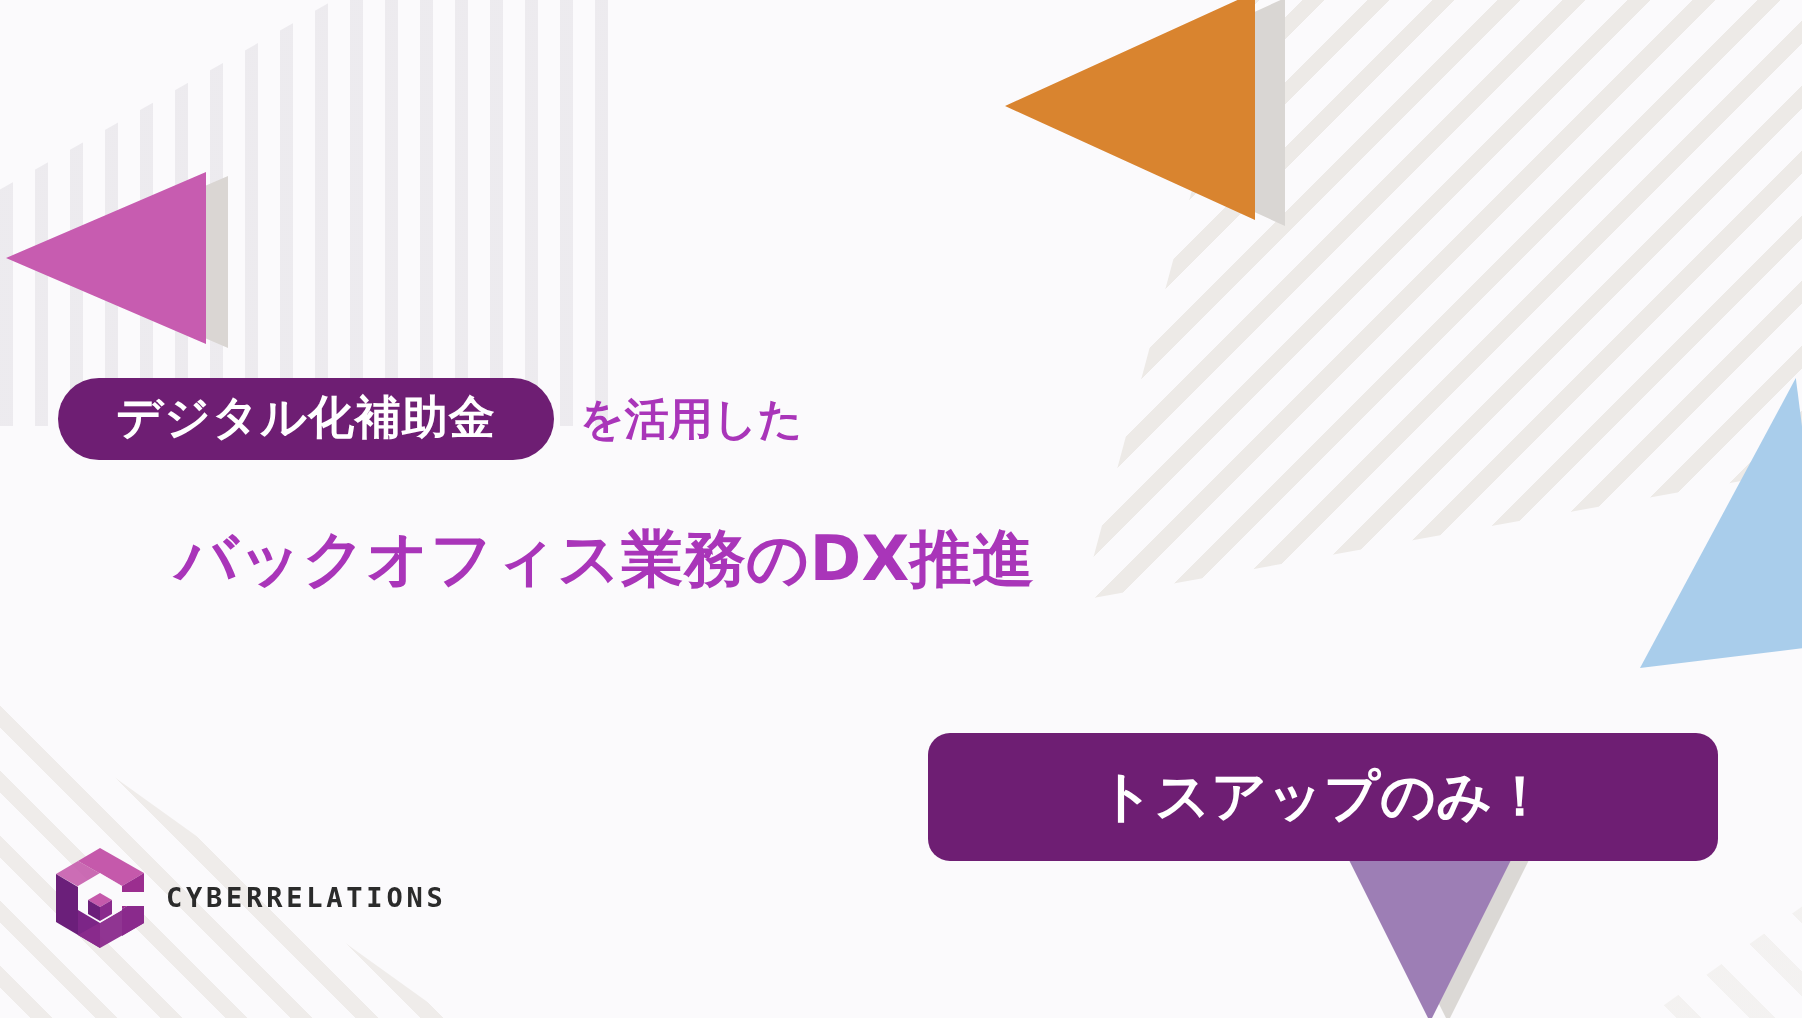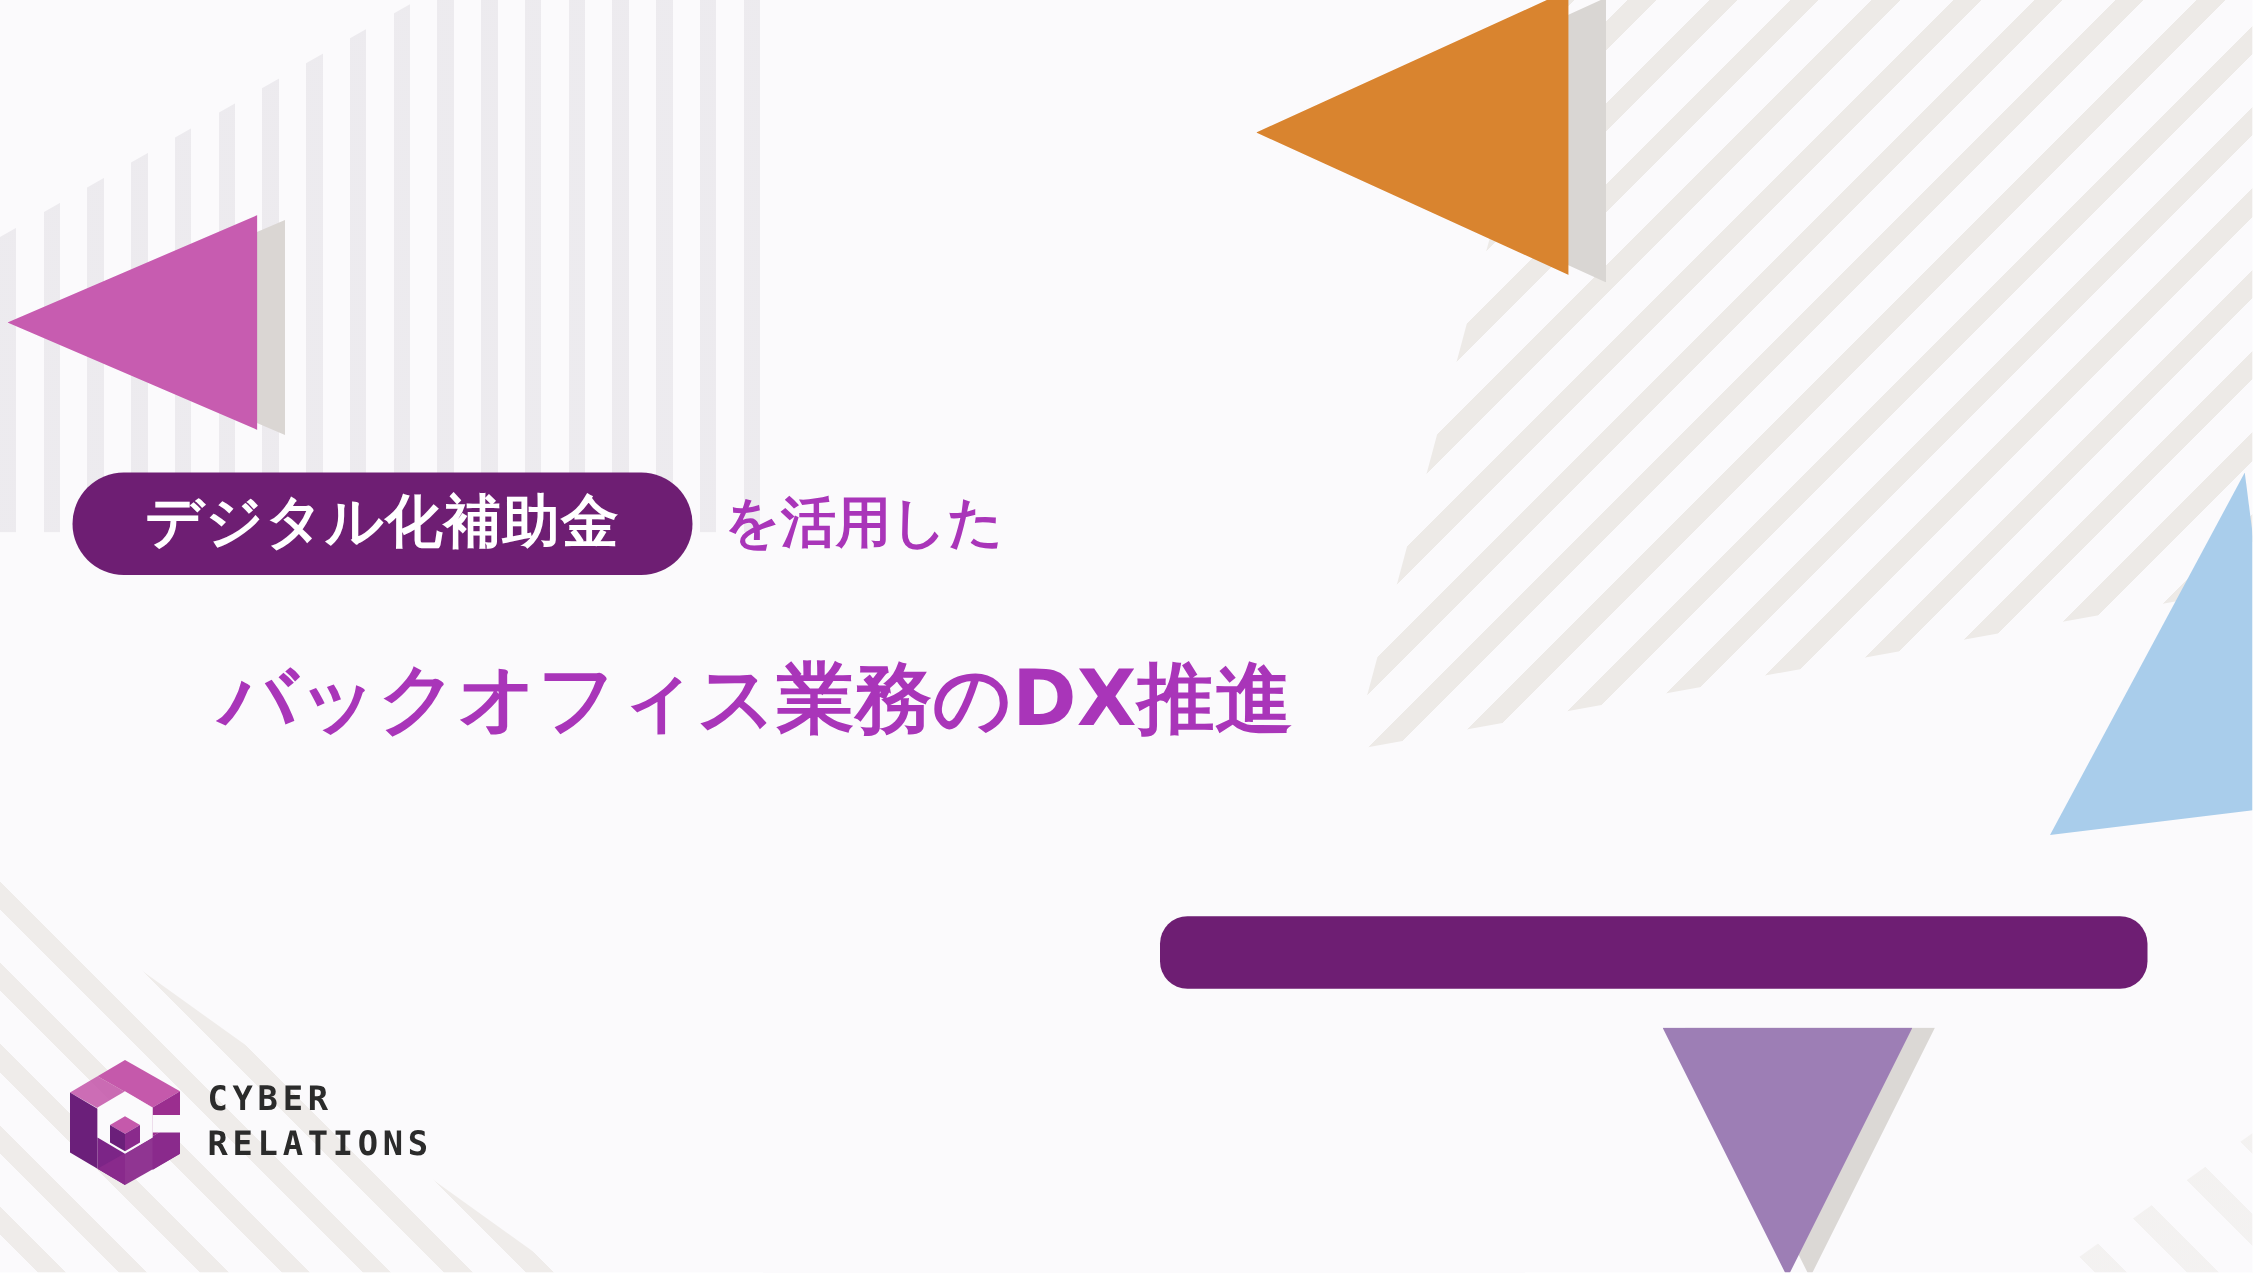--- a/index.html
+++ b/index.html
@@ -183,21 +183,20 @@
   #logo{
     position:absolute;
     left:52px; bottom:68px;
     display:flex;
     align-items:center;
     gap:18px;
   }
   #logo-mark{width:96px;height:104px;display:block;}
   #logo-text{
     display:flex;
-    flex-direction:column;
     color:#2B2B2B;
     font-family:"DejaVu Sans Mono","Liberation Mono",monospace;
     font-weight:bold;
     font-size:27px;
     line-height:1.35;
     letter-spacing:.14em;
   }
 </style>
 </head>
 <body>
@@ -229,20 +228,21 @@
   <div id="content">
 
     <div id="eyebrow-row">
       <span id="eyebrow-pill">デジタル化補助金</span>
       <span id="eyebrow-suffix">を活用した</span>
     </div>
 
     <h1 id="headline">バックオフィス業務のDX推進</h1>
 
     <div id="callout">
+      <span class="callout-line">トスアップのみ！</span>
     </div>
 
     <div id="logo">
       <svg id="logo-mark" viewBox="0 0 96 104">
 
         <polygon points="48,2 92,27 70,40 26,15" fill="#C559AB"></polygon>
         <polygon points="26,15 70,40 48,53 4,28" fill="#C559AB" opacity="0.88"></polygon>
 
         <polygon points="4,28 26,41 26,89 4,76" fill="#6B1F7A"></polygon>
         <polygon points="26,41 48,54 48,102 26,89" fill="#7C2587"></polygon>

